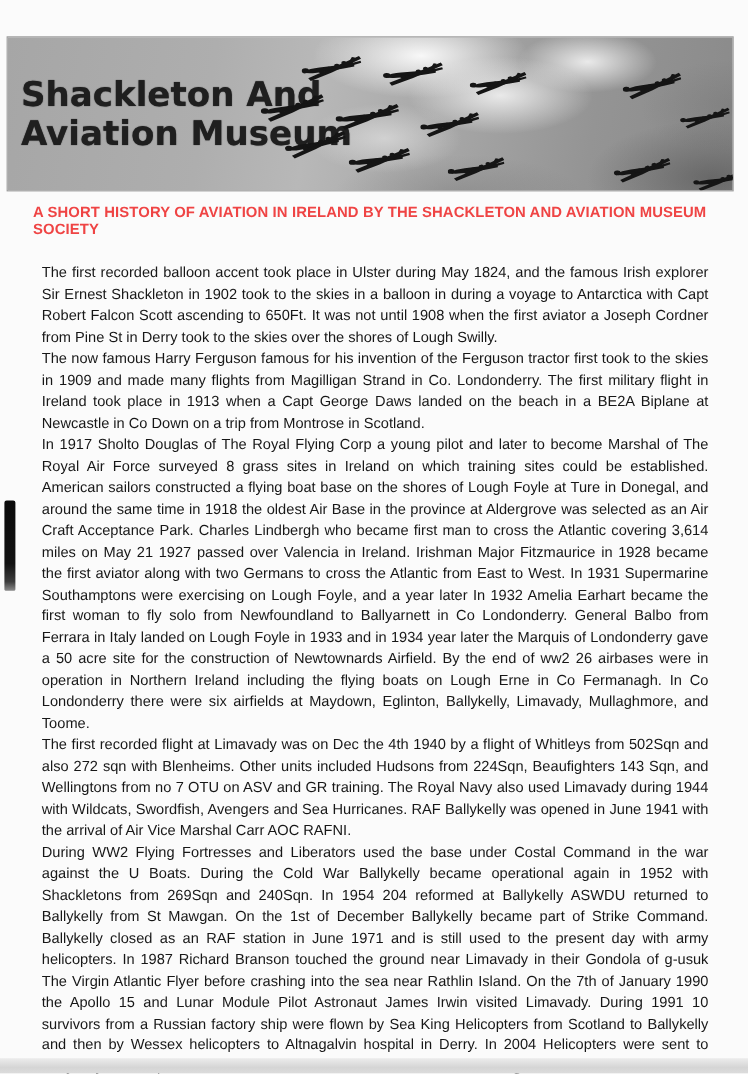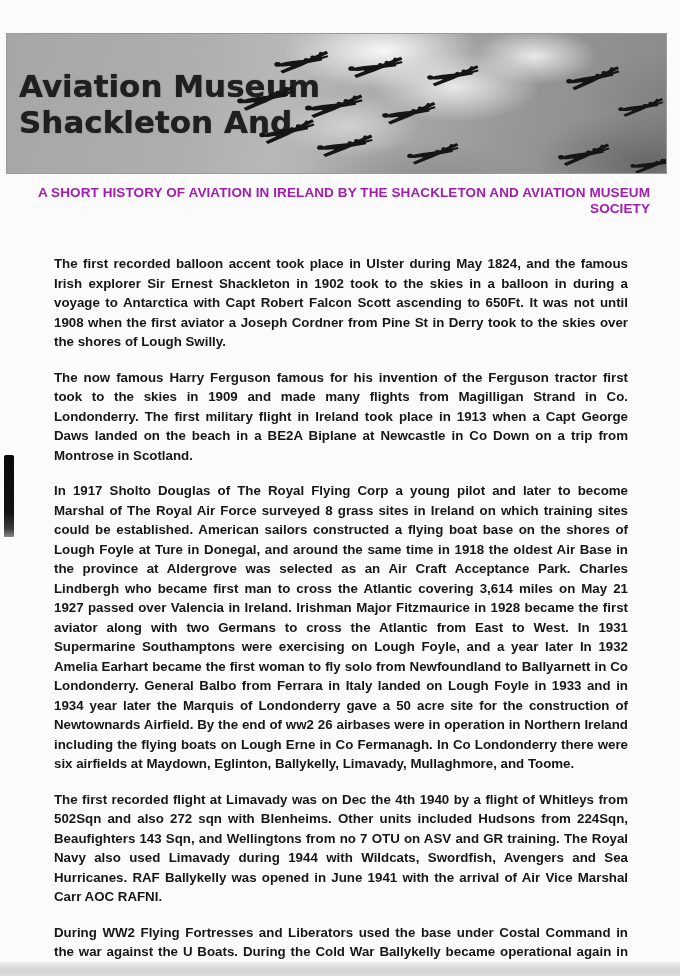--- a/index.html
+++ b/index.html
@@ -36,29 +36,29 @@
     position:absolute;left:12px;top:34px;
     font-family:"DejaVu Sans", sans-serif;
     font-weight:700;font-size:31px;line-height:36px;
     color:#1f1f1f;letter-spacing:0px;
     text-shadow:0 0 1px rgba(25,25,25,0.85);
     white-space:nowrap;
   }
   .plane{position:absolute;fill:#151515;}
   .article-heading{
     position:absolute;left:30px;top:185px;width:620px;
-    text-align:right;font-weight:700;font-size:13.5px;line-height:16px;
-    color:#a21caf;letter-spacing:0.1px;
+    text-align:left;font-weight:700;font-size:13.5px;line-height:16px;
+    color:#ef4444;letter-spacing:0.1px;
   }
   .article-body{
     position:absolute;left:38px;top:238px;width:606px;
     font-size:13.3px;line-height:19.5px;color:#171717;
     text-align:justify;
   }
-  .article-body p{margin:16px;padding:0;font-weight:bold;}
+  .article-body p{margin:0;padding:0;}
   .scan-bar{
     position:absolute;left:4px;top:455px;width:10px;height:82px;
     background:linear-gradient(to bottom,#0a0a0a 0%,#121212 70%,#3d3d3d 90%,#8a8a8a 100%);
     border-radius:2px 2px 1px 1px;
   }
   .scan-edge{
     position:absolute;left:0;top:962px;width:680px;height:14px;
     background:linear-gradient(to bottom,#ececec,#d5d5d5 60%,#dcdcdc);
   }
   .defs{position:absolute;width:0;height:0;overflow:hidden;}
@@ -86,22 +86,22 @@
       <ellipse cx="71" cy="12.5" rx="4.2" ry="3"></ellipse>
     </g>
   </defs>
 </svg>
 
 <div class="page">
 
 
   <div class="banner">
     <div class="banner-title">
+      <div>Shackleton And</div>
       <div>Aviation Museum</div>
-      <div>Shackleton And</div>
     </div>
     <div id="formation">
         <svg viewBox="0 0 100 44" width="55" height="24" class="plane" style="left: 266.5px; top: 16.9px; transform: rotate(-4deg);">
           <use href="#bomber-shape"></use>
         </svg>
         <svg viewBox="0 0 100 44" width="55" height="24" class="plane" style="left: 340.5px; top: 21.9px; transform: rotate(-2deg);">
           <use href="#bomber-shape"></use>
         </svg>
         <svg viewBox="0 0 100 44" width="52" height="23" class="plane" style="left: 420px; top: 30.56px; transform: rotate(-3deg);">
           <use href="#bomber-shape"></use>

